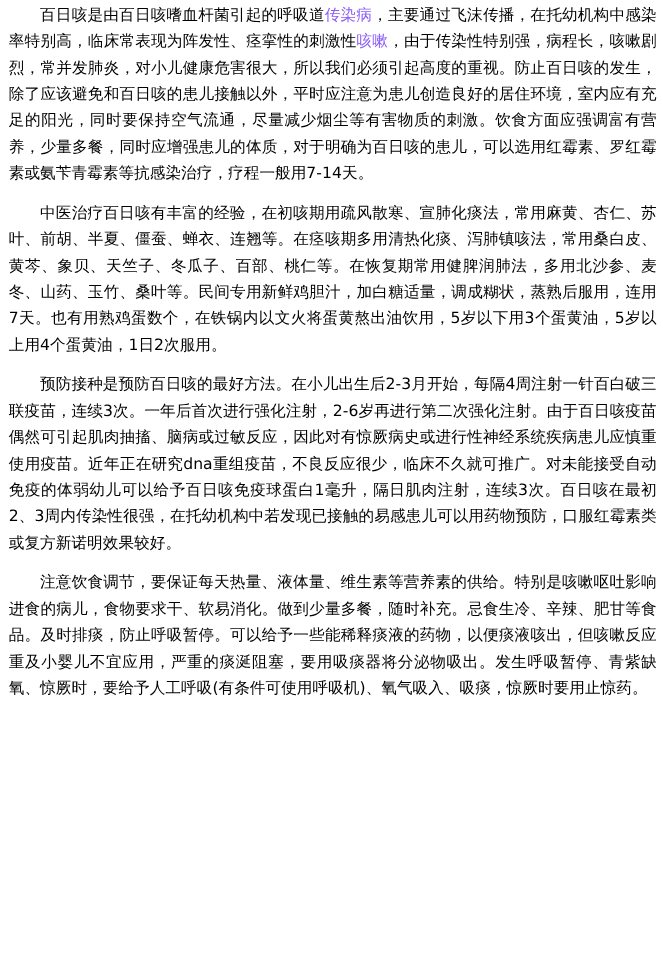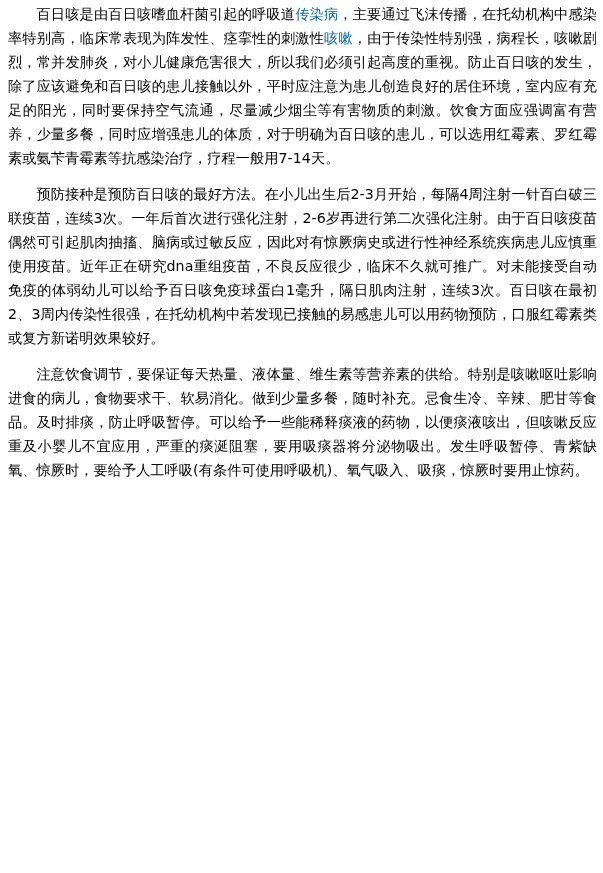--- a/index.html
+++ b/index.html
@@ -21,29 +21,30 @@
   }
   .para {
     margin: 0 0 12px 0;
     font-size: 14.2px;
     line-height: 24px;
     text-indent: 2em;
     text-align: justify;
     letter-spacing: 0.05px;
   }
   .para a {
-    color: #0369a1;
+    color: #8b5cf6;
     text-decoration: none;
   }
 </style>
 </head>
 <body>
 
 <div class="article">
 
   <p class="para"><span>百日咳是由百日咳嗜血杆菌引起的呼吸道</span><a href="#">传染病</a><span>，主要通过飞沫传播，在托幼机构中感染率特别高，临床常表现为阵发性、痉挛性的刺激性</span><a href="#">咳嗽</a><span>，由于传染性特别强，病程长，咳嗽剧烈，常并发肺炎，对小儿健康危害很大，所以我们必须引起高度的重视。防止百日咳的发生，除了应该避免和百日咳的患儿接触以外，平时应注意为患儿创造良好的居住环境，室内应有充足的阳光，同时要保持空气流通，尽量减少烟尘等有害物质的刺激。饮食方面应强调富有营养，少量多餐，同时应增强患儿的体质，对于明确为百日咳的患儿，可以选用红霉素、罗红霉素或氨苄青霉素等抗感染治疗，疗程一般用7-14天。</span></p>
 
+  <p class="para">中医治疗百日咳有丰富的经验，在初咳期用疏风散寒、宣肺化痰法，常用麻黄、杏仁、苏叶、前胡、半夏、僵蚕、蝉衣、连翘等。在痉咳期多用清热化痰、泻肺镇咳法，常用桑白皮、黄芩、象贝、天竺子、冬瓜子、百部、桃仁等。在恢复期常用健脾润肺法，多用北沙参、麦冬、山药、玉竹、桑叶等。民间专用新鲜鸡胆汁，加白糖适量，调成糊状，蒸熟后服用，连用7天。也有用熟鸡蛋数个，在铁锅内以文火将蛋黄熬出油饮用，5岁以下用3个蛋黄油，5岁以上用4个蛋黄油，1日2次服用。</p>
 
   <p class="para">预防接种是预防百日咳的最好方法。在小儿出生后2-3月开始，每隔4周注射一针百白破三联疫苗，连续3次。一年后首次进行强化注射，2-6岁再进行第二次强化注射。由于百日咳疫苗偶然可引起肌肉抽搐、脑病或过敏反应，因此对有惊厥病史或进行性神经系统疾病患儿应慎重使用疫苗。近年正在研究dna重组疫苗，不良反应很少，临床不久就可推广。对未能接受自动免疫的体弱幼儿可以给予百日咳免疫球蛋白1毫升，隔日肌肉注射，连续3次。百日咳在最初2、3周内传染性很强，在托幼机构中若发现已接触的易感患儿可以用药物预防，口服红霉素类或复方新诺明效果较好。</p>
 
 
   <p class="para">注意饮食调节，要保证每天热量、液体量、维生素等营养素的供给。特别是咳嗽呕吐影响进食的病儿，食物要求干、软易消化。做到少量多餐，随时补充。忌食生冷、辛辣、肥甘等食品。及时排痰，防止呼吸暂停。可以给予一些能稀释痰液的药物，以便痰液咳出，但咳嗽反应重及小婴儿不宜应用，严重的痰涎阻塞，要用吸痰器将分泌物吸出。发生呼吸暂停、青紫缺氧、惊厥时，要给予人工呼吸(有条件可使用呼吸机)、氧气吸入、吸痰，惊厥时要用止惊药。</p>
 </div>
 
 </body></html>

